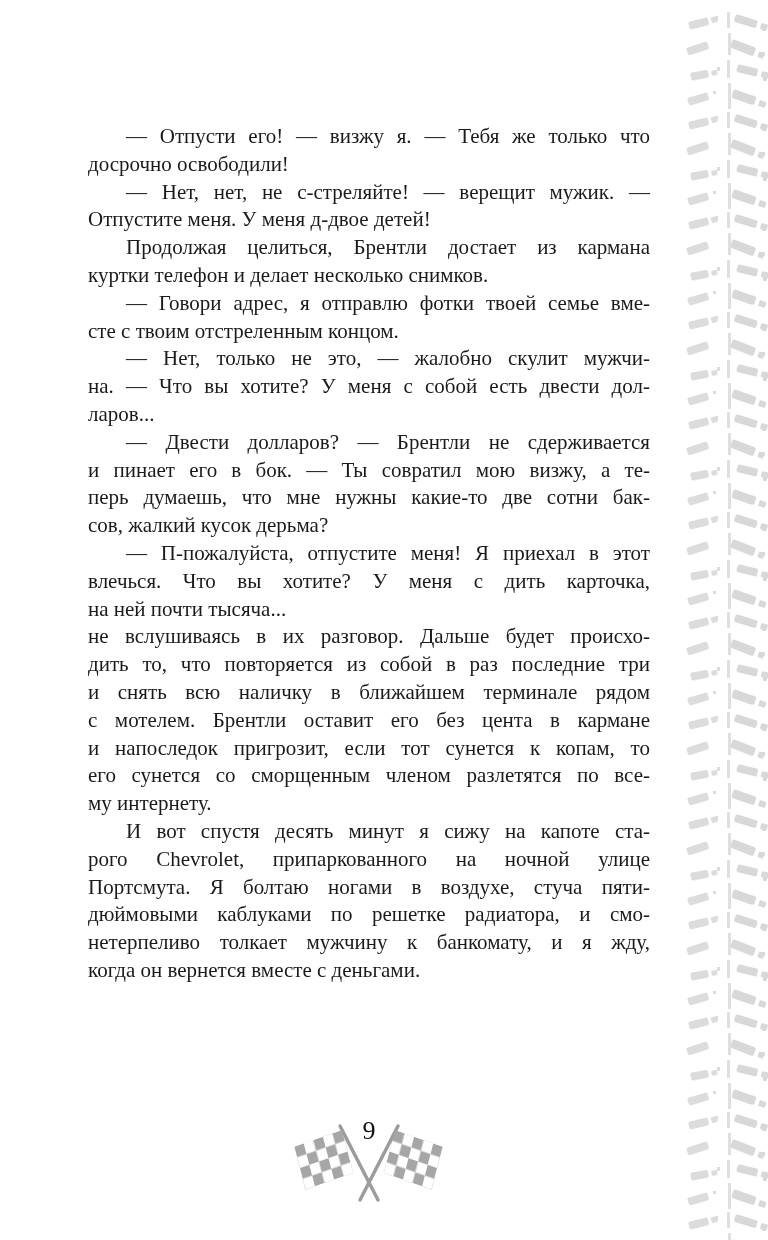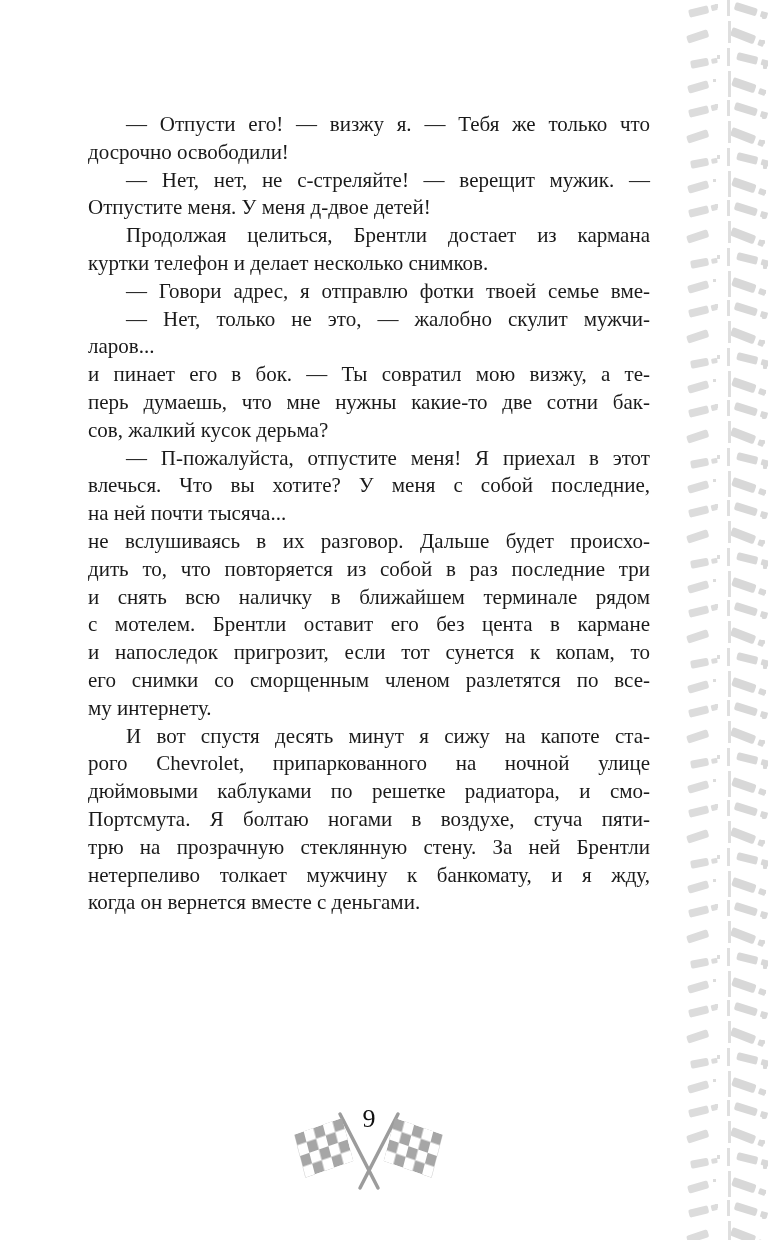--- a/index.html
+++ b/index.html
@@ -3,21 +3,21 @@
 <meta charset="utf-8">
 <style>
   html, body { margin: 0; padding: 0; }
   body {
     width: 768px; height: 1240px;
     background: #ffffff;
     position: relative;
     overflow: hidden;
     font-family: "Liberation Serif", "DejaVu Serif", serif;
   }
-  .page { position: absolute; inset: 0; }
+  .page { position: absolute; inset: 0; margin-top: 12px; }
 
   
   .tire-track {
     position: absolute;
     top: 0; right: 0;
     width: 84px; height: 1240px;
     pointer-events: none;
   }
 
   
@@ -115,40 +115,42 @@
   </svg>
 
   <div class="page-text">
       <div class="line first">— Отпусти его! — визжу я. — Тебя же только что</div>
       <div class="line last">досрочно освободили!</div>
       <div class="line first">— Нет, нет, не с-стреляйте! — верещит мужик. —</div>
       <div class="line last">Отпустите меня. У меня д-двое детей!</div>
       <div class="line first">Продолжая целиться, Брентли достает из кармана</div>
       <div class="line last">куртки телефон и делает несколько снимков.</div>
       <div class="line first">— Говори адрес, я отправлю фотки твоей семье вме-</div>
+      <div class="line last">сте с твоим отстреленным концом.</div>
       <div class="line first">— Нет, только не это, — жалобно скулит мужчи-</div>
+      <div class="line">на. — Что вы хотите? У меня с собой есть двести дол-</div>
       <div class="line last">ларов...</div>
+      <div class="line first">— Двести долларов? — Брентли не сдерживается</div>
       <div class="line">и пинает его в бок. — Ты совратил мою визжу, а те-</div>
       <div class="line">перь думаешь, что мне нужны какие-то две сотни бак-</div>
       <div class="line last">сов, жалкий кусок дерьма?</div>
       <div class="line first">— П-пожалуйста, отпустите меня! Я приехал в этот</div>
-      <div class="line">влечься. Что вы хотите? У меня с собой последние,</div>
+      <div class="line">влечься. Что вы хотите? У меня с дить карточка,</div>
       <div class="line last">на ней почти тысяча...</div>
       <div class="line">не вслушиваясь в их разговор. Дальше будет происхо-</div>
       <div class="line">дить то, что повторяется из собой в раз последние три</div>
       <div class="line">и снять всю наличку в ближайшем терминале рядом</div>
       <div class="line">с мотелем. Брентли оставит его без цента в кармане</div>
       <div class="line">и напоследок пригрозит, если тот сунется к копам, то</div>
-      <div class="line">его снимки со сморщенным членом разлетятся по все-</div>
+      <div class="line">его сунется со сморщенным членом разлетятся по все-</div>
       <div class="line last">му интернету.</div>
       <div class="line first">И вот спустя десять минут я сижу на капоте ста-</div>
       <div class="line">рого Chevrolet, припаркованного на ночной улице</div>
+      <div class="line">Портсмута. Я болтаю ногами в воздухе, стуча пяти-</div>
       <div class="line">дюймовыми каблуками по решетке радиатора, и смо-</div>
-      <div class="line">Портсмута. Я болтаю ногами в воздухе, стуча пяти-</div>
-      <div class="line">трю на прозрачную стеклянную стену. За ней Брентли</div>
       <div class="line">нетерпеливо толкает мужчину к банкомату, и я жду,</div>
       <div class="line last">когда он вернется вместе с деньгами.</div>
     </div>
 
   <div>
     <div class="page-number">9</div>
 
     <svg class="flags" width="160" height="84" viewBox="0 0 160 84" aria-hidden="true">
       <defs>
         <pattern id="chk" width="20" height="22" patternUnits="userSpaceOnUse">

